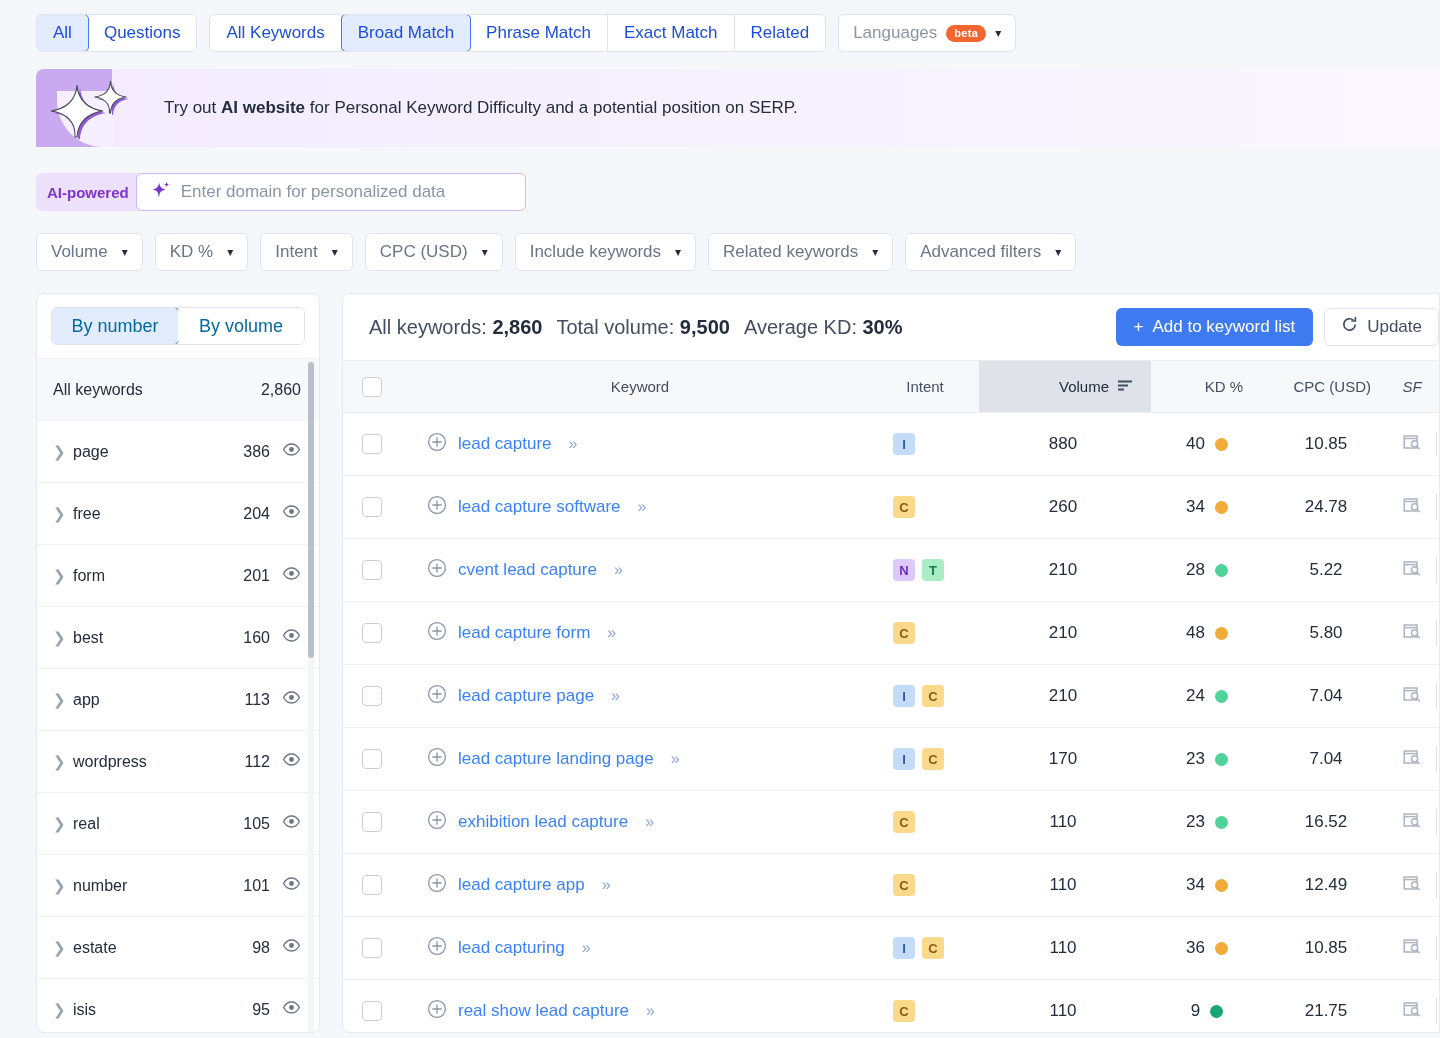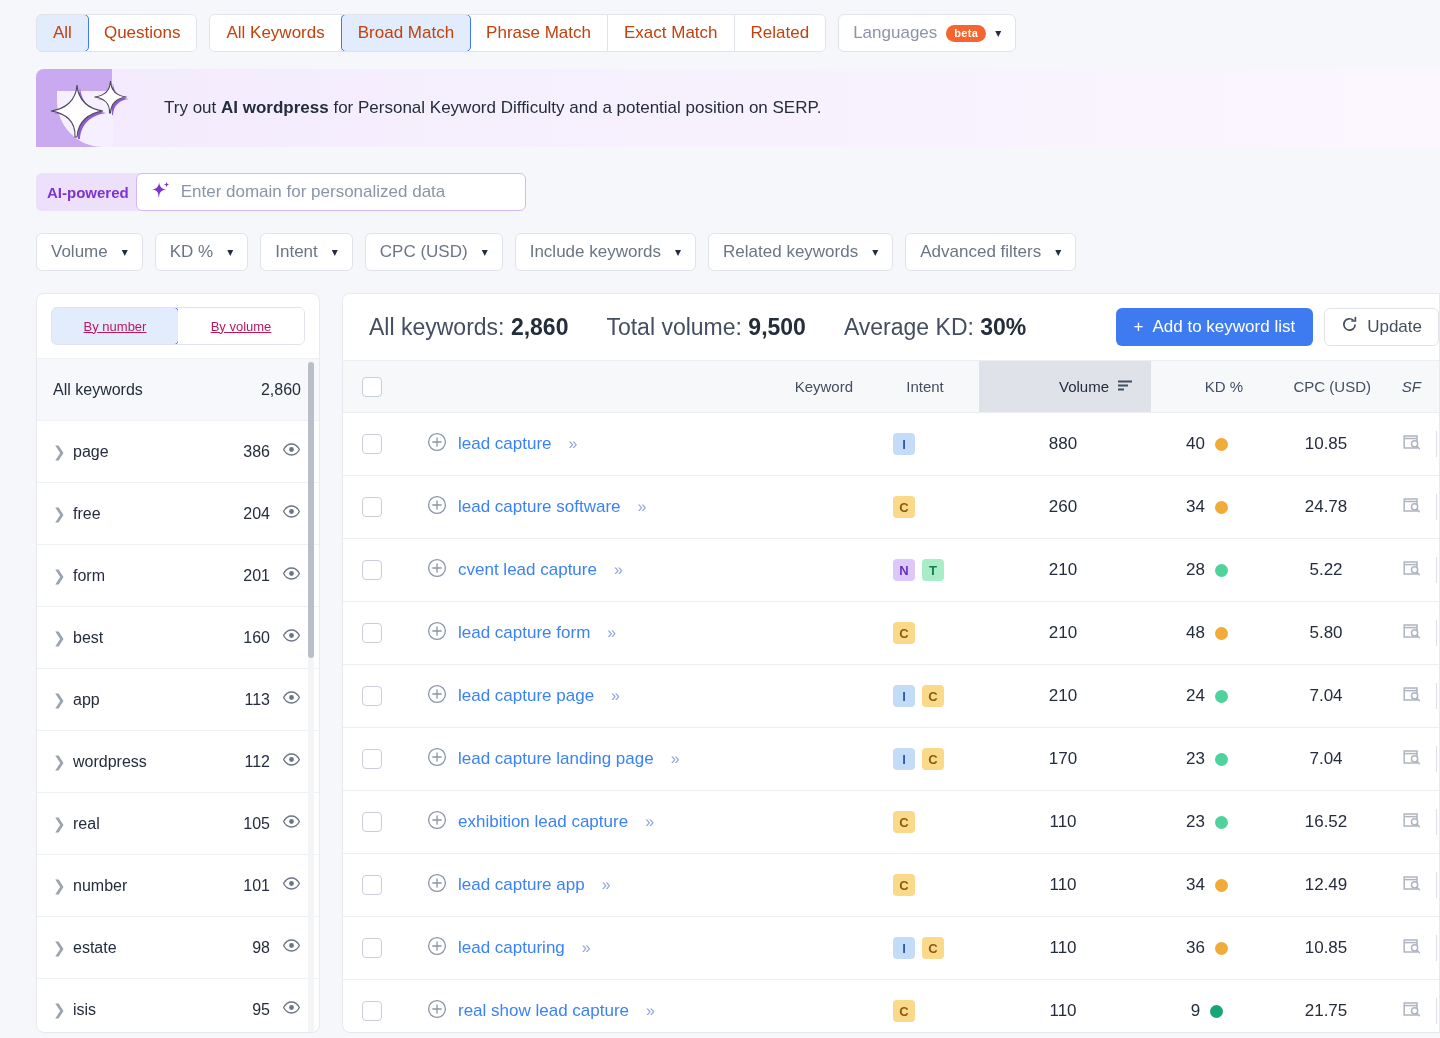--- a/index.html
+++ b/index.html
@@ -21,21 +21,21 @@
     background: #ffffff;
     border: 1px solid #e1e3ea;
     border-radius: 6px;
     overflow: hidden;
     height: 38px;
   }
   .tab {
     display: flex; align-items: center; justify-content: center;
     padding: 0 16px;
     font-size: 17px;
-    color: #c2410c;
+    color: #1d4ed8;
     background: #ffffff;
     border-right: 1px solid #e1e3ea;
     cursor: pointer;
     white-space: nowrap;
   }
   .tab:last-child { border-right: none; }
   .tab.active {
     background: #e3ecfd;
     border: 1px solid #3f7bf0;
     border-radius: 5px;
@@ -139,21 +139,21 @@
     position: relative;
   }
   .seg-wrap { padding: 13px 14px; }
   .segmented {
     display: flex; height: 38px;
     border: 1px solid #e1e3ea; border-radius: 6px;
     overflow: hidden; width: 100%;
   }
   .seg {
     flex: 1; display: flex; align-items: center; justify-content: center;
-    font-size: 13px; background: #fff; color: #be185d; cursor: pointer; text-decoration: underline;
+    font-size: 18px; background: #fff; color: #0369a1; cursor: pointer;
   }
   .seg.active {
     background: #e3ecfd;
     border: 1px solid #3f7bf0; border-radius: 5px; margin: -1px;
   }
   .sb-row {
     display: flex; align-items: center;
     height: 62px; padding: 0 18px 0 16px;
     font-size: 16px;
     border-top: 1px solid #f0f1f4;
@@ -185,21 +185,21 @@
     border-radius: 8px 0 0 8px;
     overflow: hidden;
     height: 740px;
     position: relative;
   }
   .toolbar {
     display: flex; align-items: center;
     height: 66px; padding: 0 0 0 26px;
     background: #fff;
   }
-  .stats { font-size: 23px; color: #434e60; display: flex; gap: 38px; align-items: flex-end; }
+  .stats { font-size: 20px; color: #434e60; display: flex; gap: 14px; align-items: flex-end; }
   .stats b { color: #242d3c; font-weight: bold; }
   .toolbtns { margin-left: auto; display: flex; gap: 11px; padding-right: 0; }
   .btn-primary {
     display: flex; align-items: center; gap: 9px;
     height: 38px; padding: 0 18px;
     background: #3f7bf0; color: #fff;
     border: none; border-radius: 6px;
     font-size: 17px; font-family: inherit; cursor: pointer;
     white-space: nowrap;
   }
@@ -223,21 +223,21 @@
   }
   th.sorted { background: #dfe2e9; color: #242d3c; }
   .col-chk  { width: 58px; }
   .col-kw   { width: 470px; }
   .col-int  { width: 108px; }
   .col-vol  { width: 172px; }
   .col-kd   { width: 110px; }
   .col-cpc  { width: 128px; }
   .col-sf   { width: auto; font-style: italic; }
   .th-in { display: flex; align-items: center; height: 100%; padding: 0 18px; }
-  .th-in.left { justify-content: flex-end; padding-left: 26px; }
+  .th-in.left { justify-content: center; padding-left: 26px; }
   .th-in.right { justify-content: flex-end; gap: 9px; }
   .th-in.center { justify-content: center; }
 
   tbody td {
     height: 62px;
     border-bottom: 1px solid #eceef2;
     font-size: 17px;
     padding: 0;
     vertical-align: middle;
   }
@@ -303,21 +303,21 @@
   <div class="ai-block"></div>
   <span class="sparkles">
     <svg width="95" height="70" viewBox="0 0 95 70">
       <path d="M32 64 C33 48 22 40 8 38 C22 36 33 28 34 12 C35 28 46 36 60 38 C46 40 35 48 34 64 Z" fill="#8b5cd6"></path>
       <path d="M29 62 C30 46 19 38 5 36 C19 34 30 26 31 10 C32 26 43 34 57 36 C43 38 32 46 31 62 Z" fill="#ffffff" stroke="#4a4a55" stroke-width="1.1"></path>
       <path d="M66 40 C66.6 30 60 25 51 24 C60 23 66.6 18 67 8 C67.4 18 74 23 83 24 C74 25 67.4 30 67 40 Z" fill="#8b5cd6"></path>
       <path d="M63.5 38 C64 28 57.5 23 48.5 22 C57.5 21 64 16 64.5 6 C65 16 71.5 21 80.5 22 C71.5 23 65 28 64.5 38 Z" fill="#ffffff" stroke="#4a4a55" stroke-width="1.1"></path>
     </svg>
   </span>
   <div class="banner-text">
-    <span>Try out </span><b>AI wordpress</b><span> for Personal Keyword Difficulty and a potential position on SERP.</span>
+    <span>Try out </span><b>AI website</b><span> for Personal Keyword Difficulty and a potential position on SERP.</span>
   </div>
 </div>
 
 <div class="ai-input-row">
   <div class="ai-pill">AI-powered</div>
   <div class="ai-field">
     <span>
       <svg width="20" height="20" viewBox="0 0 20 20">
         <path d="M7.5 17 C7.8 12 5.5 9.8 1 9.4 C5.5 9 7.8 6.8 8.1 2 C8.4 6.8 10.7 9 15.2 9.4 C10.7 9.8 8.4 12 8.1 17 Z" fill="#7c34cf"></path>
         <path d="M15.4 7.6 C15.5 5.6 14.6 4.7 12.8 4.6 C14.6 4.4 15.5 3.5 15.6 1.5 C15.7 3.5 16.6 4.4 18.4 4.6 C16.6 4.7 15.7 5.6 15.6 7.6 Z" fill="#7c34cf"></path>

